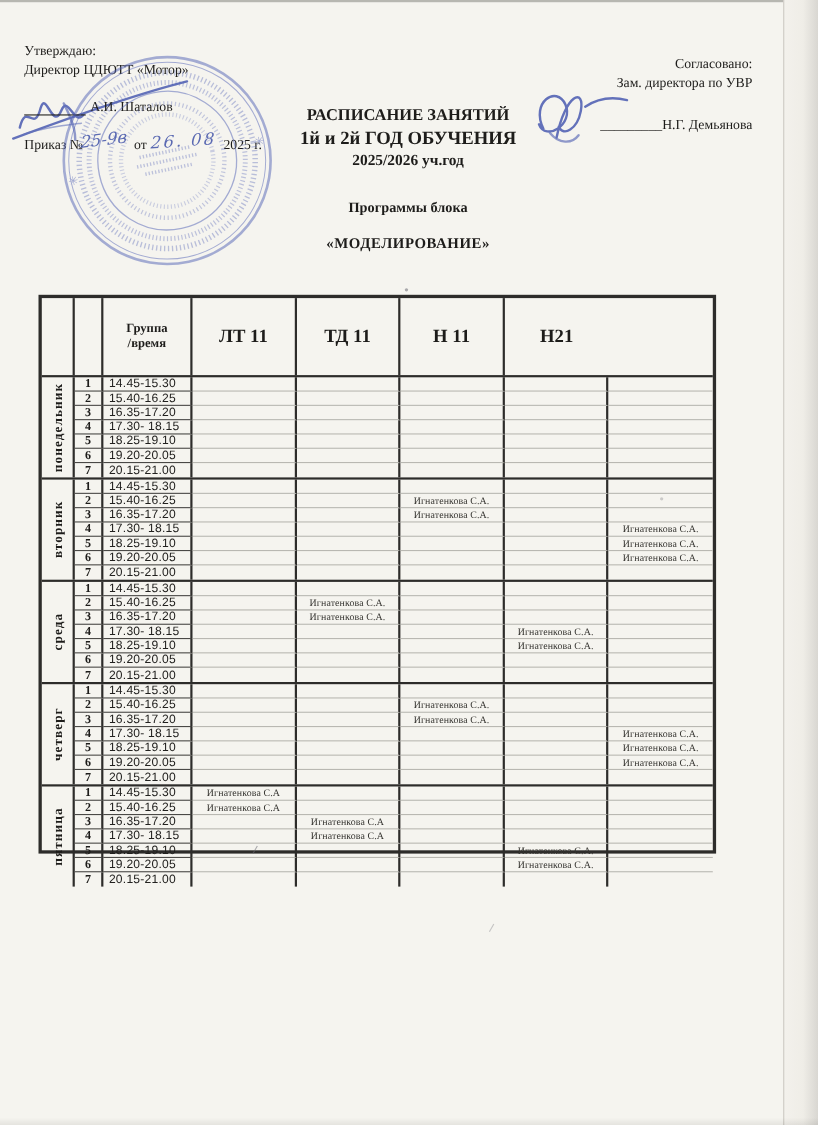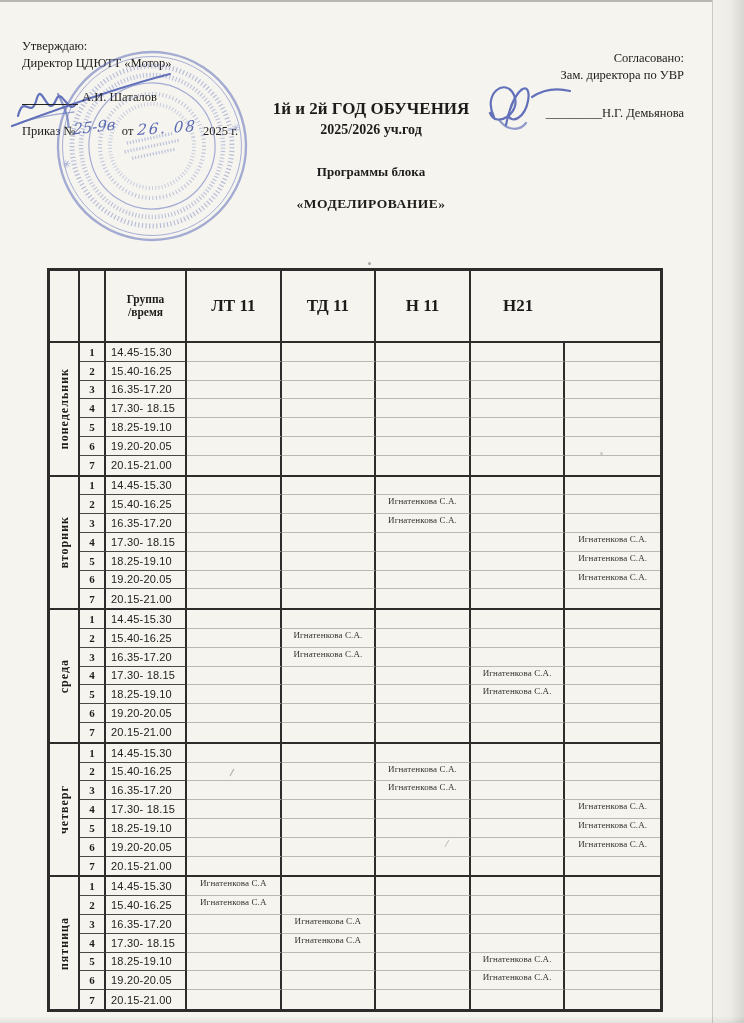--- a/index.html
+++ b/index.html
@@ -47,21 +47,21 @@
   .tl2{font-size:17px;margin-top:2px;}
   .tl3{font-size:14px;margin-top:3px;}
   .tl4{font-size:13px;margin-top:26px;}
   .tl5{font-size:13.5px;margin-top:16px;letter-spacing:.5px;}
 
   
   .stamp{position:absolute;left:52px;top:46px;opacity:.5;transform:rotate(-12deg);pointer-events:none;}
 
   
   .schedule{
-    position:absolute;left:47px;top:268px;width:616px;height:744px;
+    position:absolute;left:35px;top:268px;width:616px;height:508px;
     box-sizing:border-box;border:3px solid var(--bd);
     display:flex;flex-direction:column;background:transparent;
   }
   .t-header,.day-block{
     display:grid;grid-template-columns:30px 26px 81px repeat(5,1fr);
   }
   .t-header{flex:0 0 70px;grid-template-rows:1fr;}
   .day-block{flex:1 1 0;grid-template-rows:repeat(7,1fr);border-top:2.5px solid var(--bd);}
   .cell{border-right:2px solid var(--bd);position:relative;box-sizing:border-box;}
   .col-last{border-right:none;}
@@ -122,20 +122,21 @@
       <circle cx="100" cy="100" r="42" stroke-width="4" stroke-dasharray="1 2.2" opacity="0.55"></circle>
       <line x1="76" y1="92" x2="124" y2="92" stroke-width="3.2" stroke-dasharray="1.2 1.8" opacity="0.7"></line>
       <line x1="72" y1="100" x2="128" y2="100" stroke-width="3.2" stroke-dasharray="1.2 1.8" opacity="0.7"></line>
       <line x1="78" y1="108" x2="122" y2="108" stroke-width="3.2" stroke-dasharray="1.2 1.8" opacity="0.7"></line>
     </g>
     <text x="8" y="104" font-size="11" fill="#5464b6">✳</text>
     <text x="181" y="104" font-size="11" fill="#5464b6">✳</text>
   </svg>
 
   <div class="title-block">
+    <div class="tl1">РАСПИСАНИЕ ЗАНЯТИЙ</div>
     <div class="tl2">1й и 2й  ГОД ОБУЧЕНИЯ</div>
     <div class="tl3">2025/2026 уч.год</div>
     <div class="tl4">Программы блока</div>
     <div class="tl5">«МОДЕЛИРОВАНИЕ»</div>
   </div>
 
   <div class="approve-right">
     <div>Согласовано:</div>
     <div>Зам. директора по УВР</div>
     <div class="sig-row-r">

